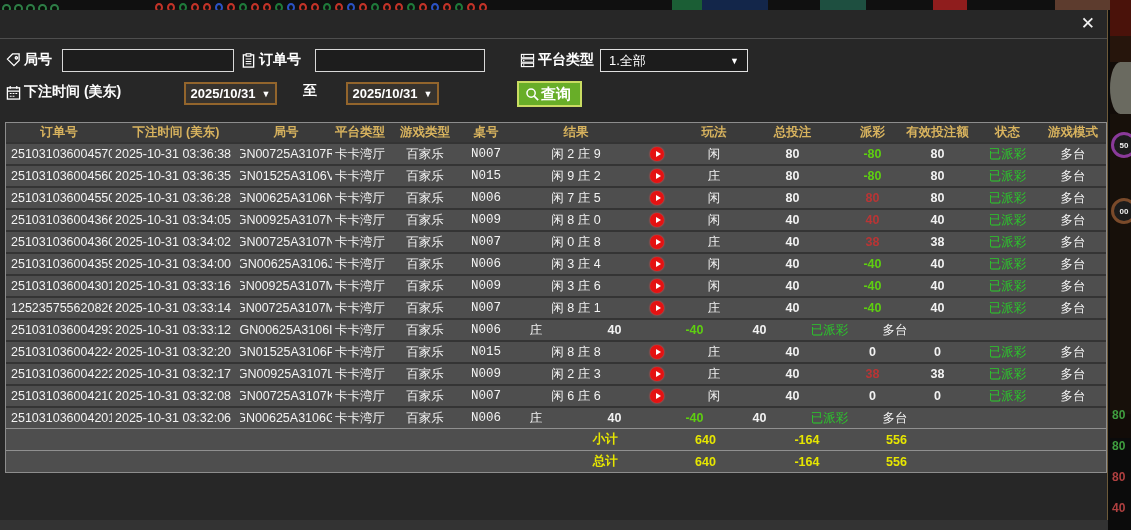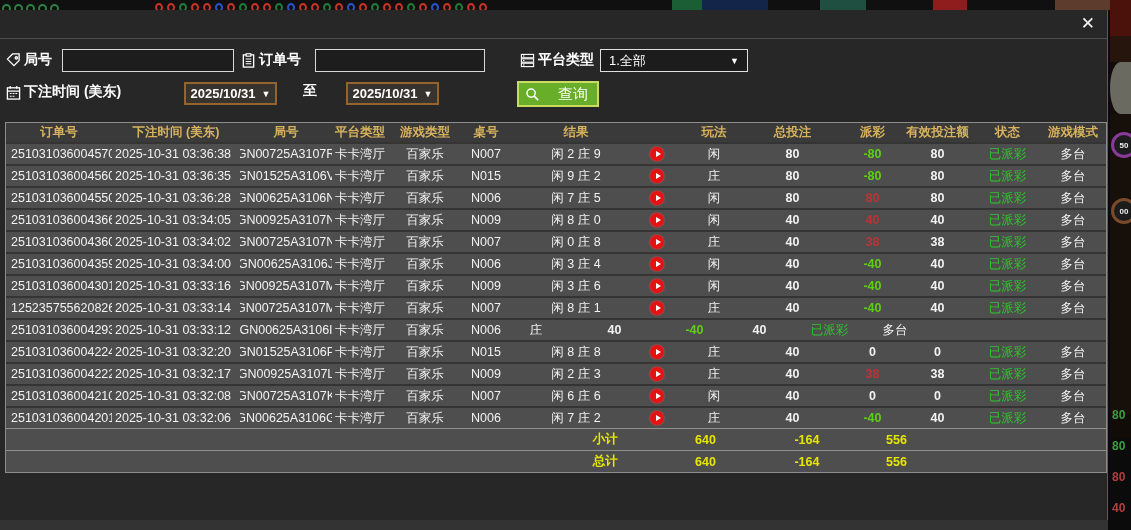--- a/index.html
+++ b/index.html
@@ -35,36 +35,36 @@
   .ficon { position:absolute; width:15px; height:15px; }
   .ficon svg { width:15px; height:15px; display:block; }
   .finput { position:absolute; height:23px; background:#1d1d1d; border:1px solid #d8d8d8; color:#fff;
     font-size:13px; padding:0 4px; outline:none; }
   .fselect { position:absolute; height:23px; background:#1c1c1c; border:1px solid #e0e0e0; color:#fff;
     font-size:13px; display:flex; align-items:center; justify-content:space-between; padding:0 8px; cursor:pointer; }
   .datebox { position:absolute; height:23px; background:#37332e; border:2px solid #93652c; color:#fff;
     font-size:13px; font-weight:bold; display:flex; align-items:center; justify-content:center; gap:6px; cursor:pointer; }
   .arrow { font-size:9px; color:#fff; }
   .query-btn { position:absolute; left:517px; top:42px; height:26px; padding:0 9px 0 6px; background:#68ae28;
-    border:2px solid #c9dc62; color:#fff; font-size:15px; font-weight:normal; display:flex; align-items:center; gap:18px; cursor:pointer; }
+    border:2px solid #c9dc62; color:#fff; font-size:15px; font-weight:bold; display:flex; align-items:center; gap:1px; cursor:pointer; }
   .query-btn svg { width:15px; height:15px; }
 
   
   .table { position:absolute; left:5px; top:112px; width:1102px;
     border-left:1px solid #8d8d8d; border-right:1px solid #8d8d8d; border-bottom:1px solid #8d8d8d; }
   .tr { display:flex; width:100%; background:#4e4e4e; border-top:2px solid #343434; height:22px; }
   .tr.thead { background:#3a3a3a; border-top:1px solid #8d8d8d; height:20px; }
   .td { display:flex; align-items:center; justify-content:center; font-size:12.5px; color:#f2f2f2;
     white-space:nowrap; overflow:hidden; }
   .thead .td { color:#d8b35e; font-weight:bold; font-size:12.5px; }
   .c-order{ width:106px; justify-content:flex-start; padding-left:5px; }
   .thead .c-order{ justify-content:center; padding-left:0; }
   .c-time{ width:128px; justify-content:flex-start; padding-left:3px; }
   .thead .c-time{ justify-content:center; padding-left:0; }
-  .c-round{ width:92px; } .c-platform{ width:56px; } .c-game{ width:74px; } .c-table{ width:48px; }
+  .c-round{ width:92px; } .c-platform{ width:56px; } .c-game{ width:74px; } .c-table{ width:48px;font-family:Liberation Mono, monospace; }
   .c-result{ width:178px; position:relative; padding-right:46px; }
   .c-play{ width:52px; } .c-bet{ width:105px; font-weight:bold; }
   .c-payout{ width:55px; font-weight:bold; } .c-valid{ width:75px; font-weight:bold; }
   .c-status{ width:65px; } .c-mode{ width:66px; }
   .payout-pos { color:#b93535; } .payout-neg { color:#5ecf10; } .payout-zero { color:#f2f2f2; }
   .status-paid { color:#2bc82b; }
   .play-btn { position:absolute; right:24px; top:50%; transform:translateY(-50%); width:14px; height:14px;
     border-radius:50%; background:#e41212; display:flex; align-items:center; justify-content:center; cursor:pointer;
     box-shadow:0 0 2px #ff5050; }
   .play-tri { width:0; height:0; border-left:5px solid #fff; border-top:3px solid transparent; border-bottom:3px solid transparent; margin-left:2px; }
@@ -470,26 +470,20 @@
       <span class="td c-mode">多台</span>
     </div>
 
     <div class="tr">
       <span class="td c-order">251031036004201</span>
       <span class="td c-time">2025-10-31 03:32:06</span>
       <span class="td c-round">GN00625A3106G</span>
       <span class="td c-platform">卡卡湾厅</span>
       <span class="td c-game">百家乐</span>
       <span class="td c-table">N006</span>
-      <span class="td c-result">
-        <span>闲 7 庄 2</span>
-        <span class="play-btn">
-                <span class="play-tri"></span>
-              </span>
-      </span>
       <span class="td c-play">庄</span>
       <span class="td c-bet">40</span>
       <span class="td c-payout payout-neg">-40</span>
       <span class="td c-valid">40</span>
       <span class="td c-status status-paid">已派彩</span>
       <span class="td c-mode">多台</span>
     </div>
   </div>
 
       <div class="tr summary">

